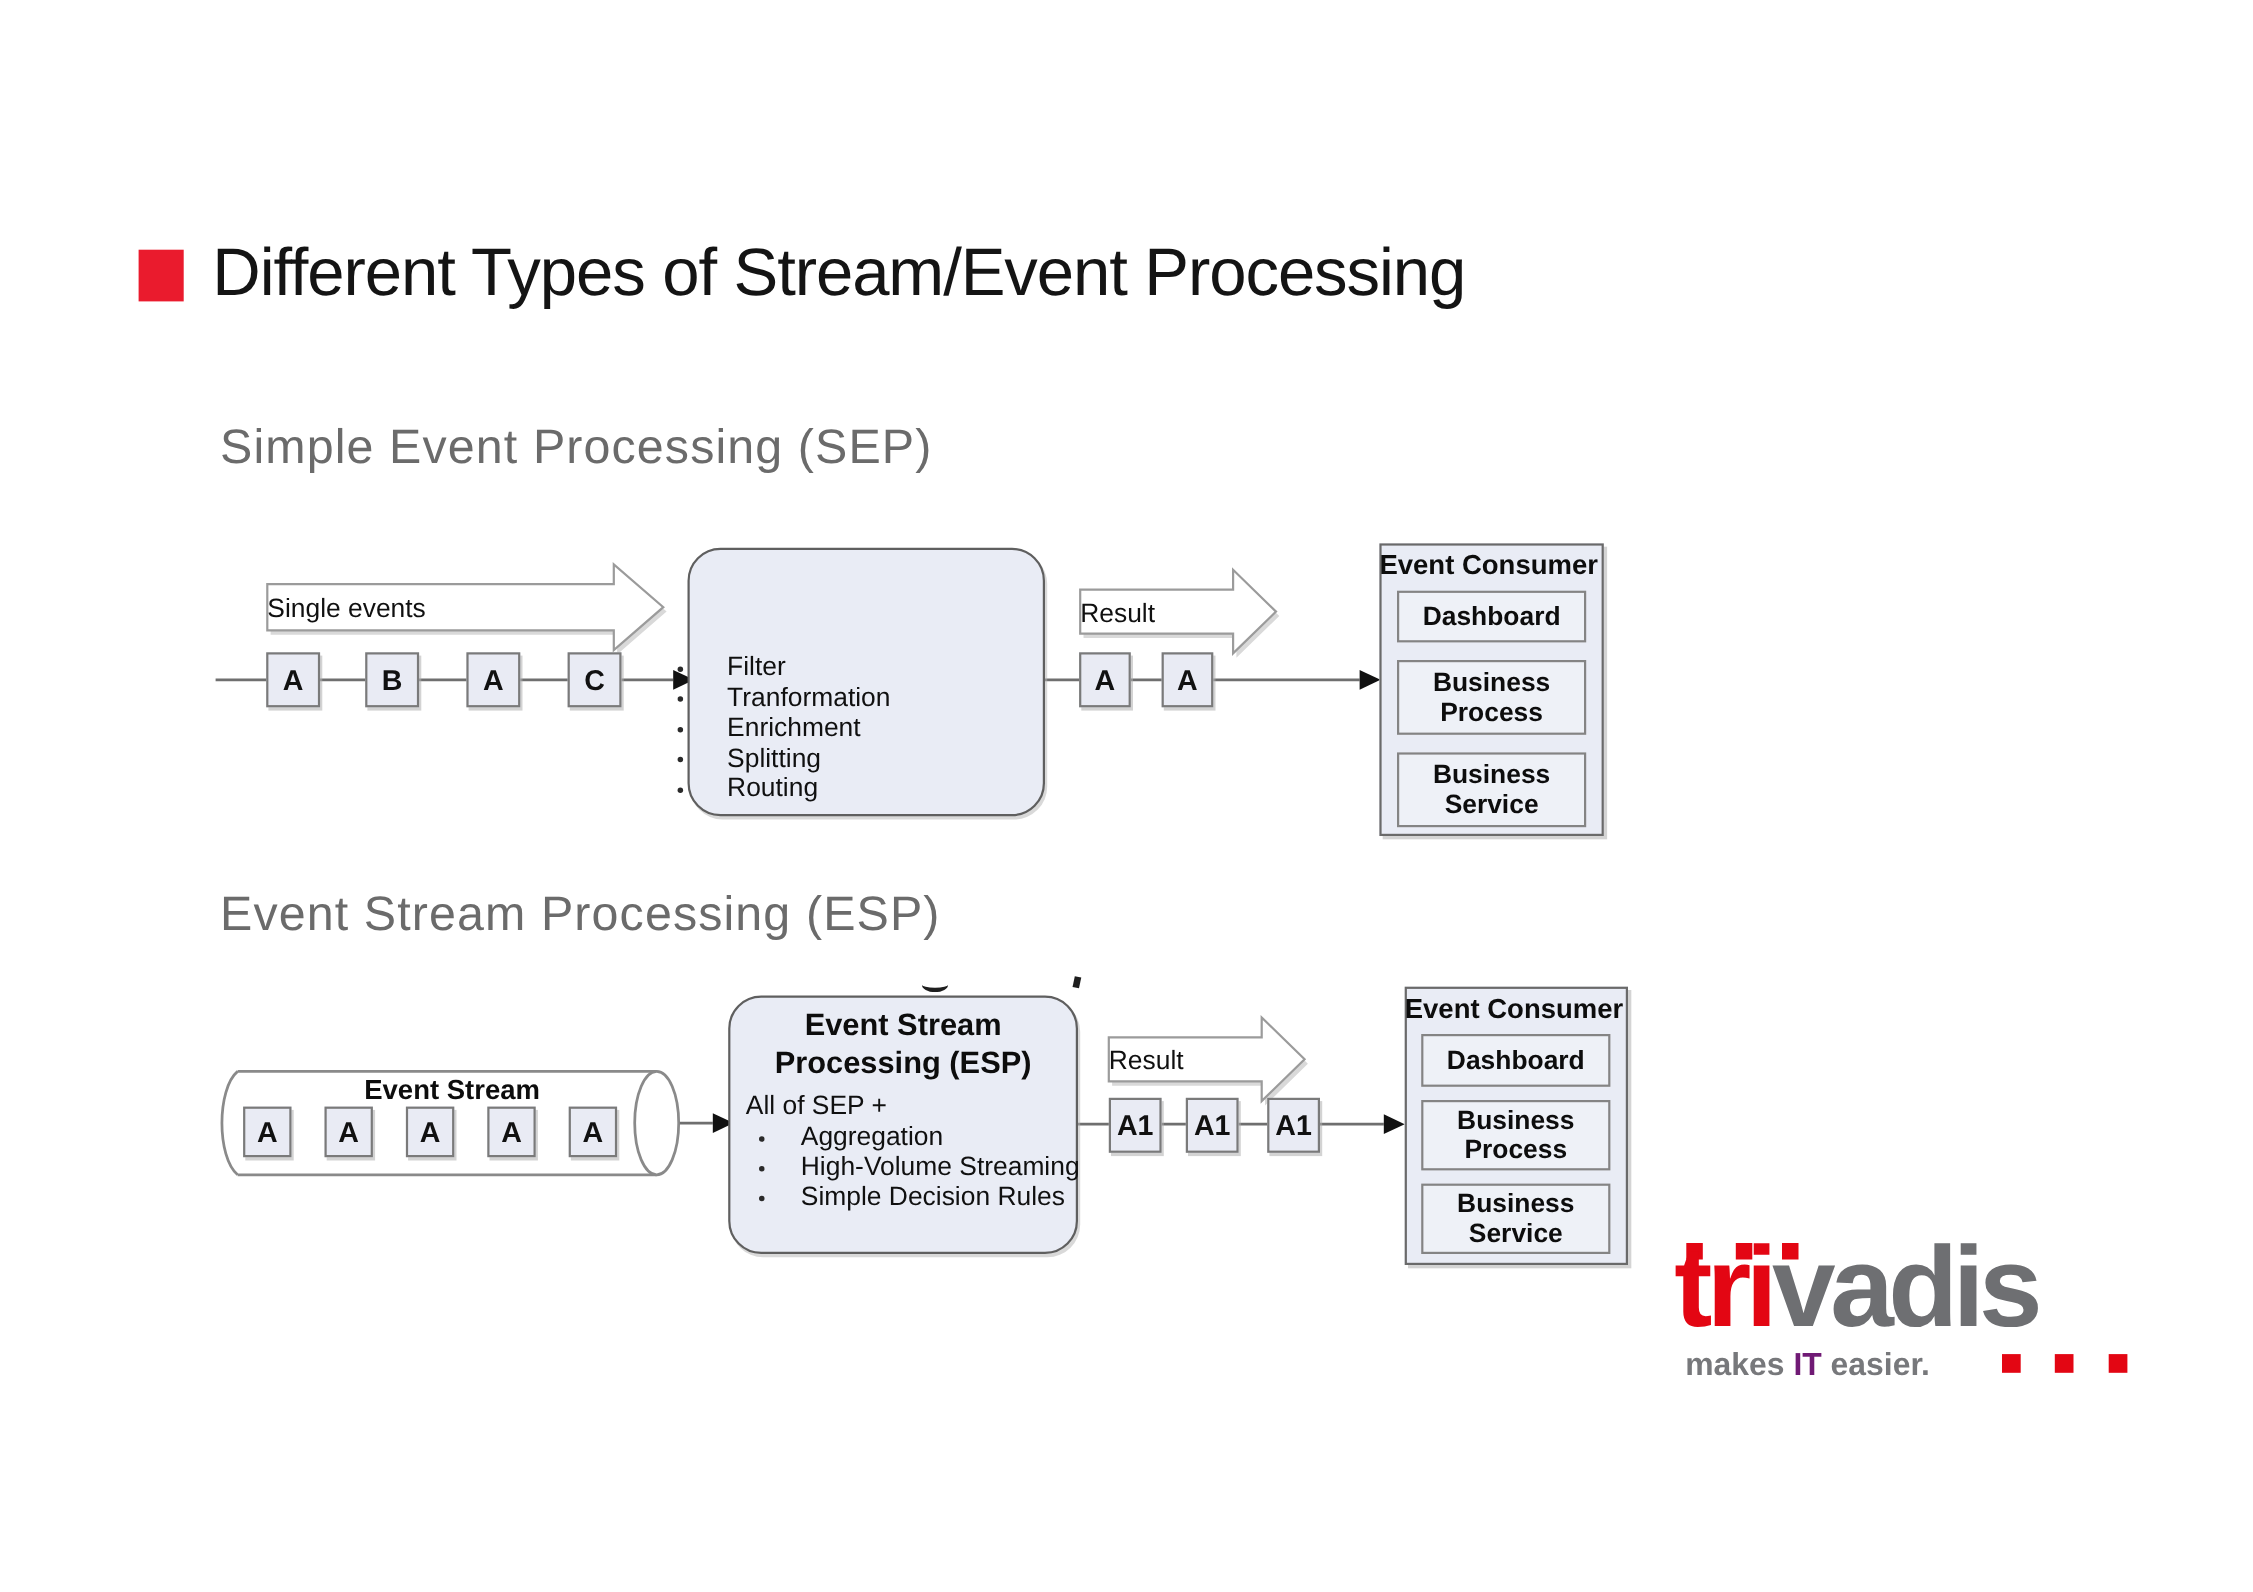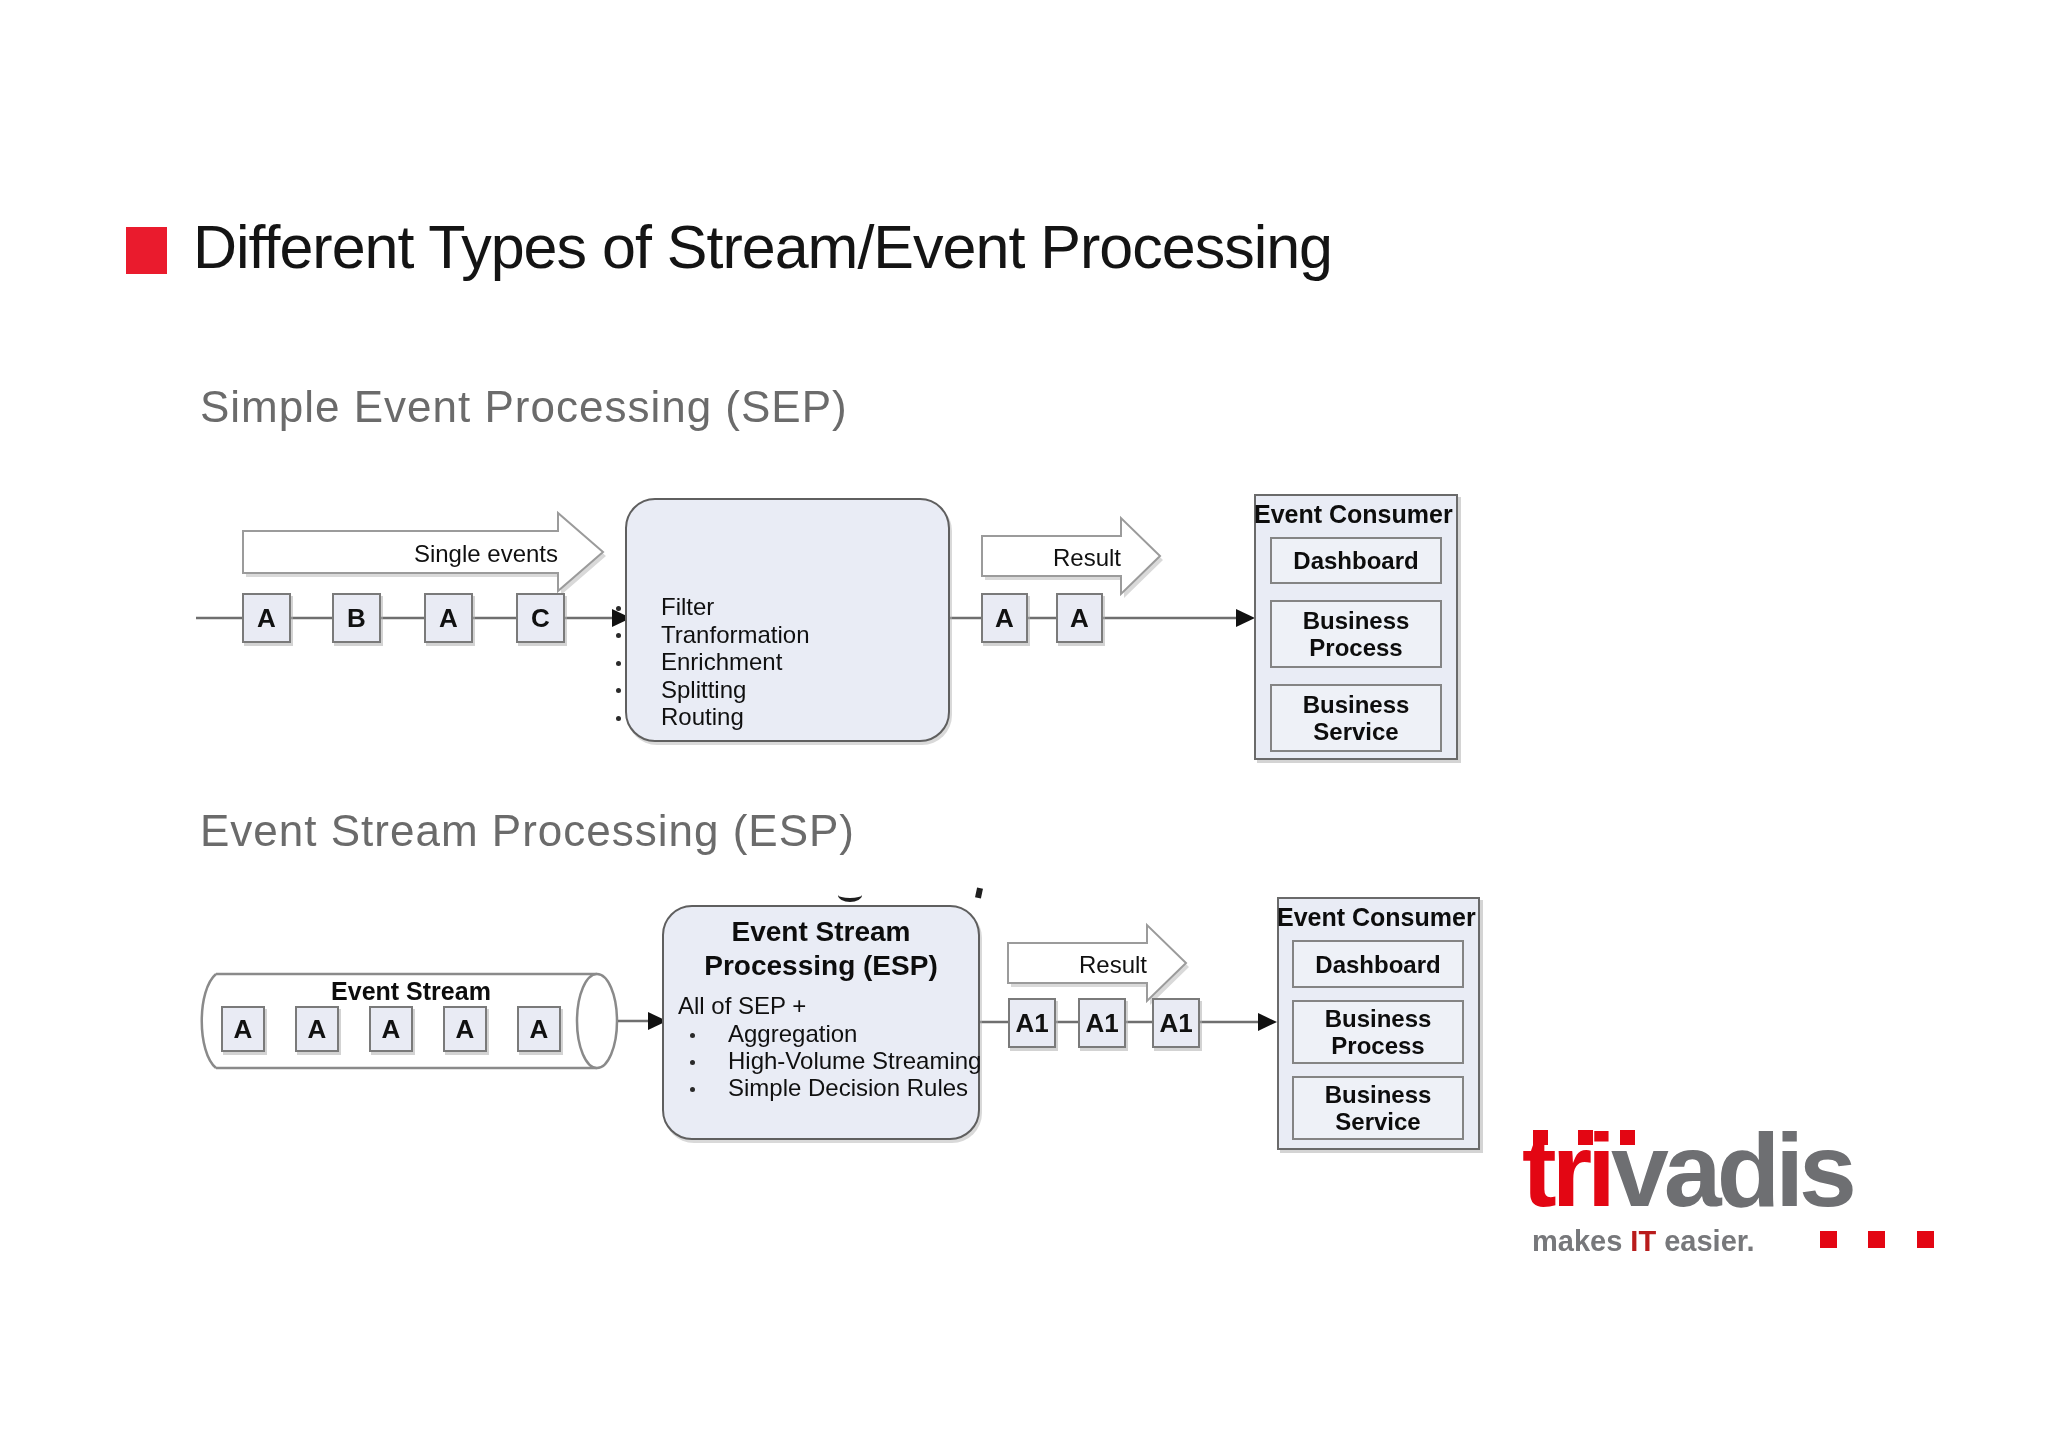--- a/index.html
+++ b/index.html
@@ -29,21 +29,21 @@
     background:#e9ecf5;border:2px solid #5f5f5f;border-radius:30px;box-sizing:border-box;
     box-shadow:2px 3px 0 rgba(180,180,180,.5);
   }
   .pbox-title{font-weight:bold;font-size:28px;line-height:34px;text-align:center;color:#0d0d0d;}
   .bullet-list{display:flex;flex-direction:column;}
   .bullet-row{display:flex;align-items:center;}
   .bullet-dot{width:5px;height:5px;border-radius:50%;background:#2a2a2a;margin-top:2px;flex:0 0 auto;}
   .bullet-text{font-size:24px;line-height:24px;color:#101010;}
   .plain-line{font-size:24px;color:#101010;white-space:nowrap;}
   
-  .arrow-label{font-size:24px;color:#101010;text-align:right;white-space:nowrap;}
+  .arrow-label{font-size:24px;color:#101010;text-align:left;white-space:nowrap;}
   
   .cbox{
     background:#e9ecf5;border:2px solid #6a6a6a;box-sizing:border-box;
     box-shadow:3px 3px 0 rgba(170,170,170,.5);
   }
   .cbox-title{font-weight:bold;font-size:25px;color:#0d0d0d;white-space:nowrap;}
   .ibox{
     background:#eef1f7;border:2px solid #848484;box-sizing:border-box;
     display:flex;align-items:center;justify-content:center;text-align:center;
     font-weight:bold;font-size:24px;line-height:27px;color:#0d0d0d;
@@ -184,20 +184,20 @@
   <div class="abs ibox" style="left:1292px;top:1076px;width:172px;height:64px;padding:0 28px;">Business Service</div>
 
   <div class="abs logo">
     <div class="logo-sq" style="left:13px;top:18px;"></div>
     <div class="logo-sq" style="left:58px;top:18px;"></div>
     <div class="logo-sq" style="left:100px;top:18px;"></div>
     <div class="logo-word">
       <span style="color:#e30613;">tri</span><span style="color:#6e6f72;">vadis</span>
     </div>
     <div class="logo-tagline">
-      <span>makes </span><span style="color:#b91c1c;">IT</span><span> easier.</span>
+      <span>makes </span><span style="color:#701a75;">IT</span><span> easier.</span>
     </div>
     <div class="logo-dot" style="left:300px;"></div>
     <div class="logo-dot" style="left:348px;"></div>
     <div class="logo-dot" style="left:397px;"></div>
   </div>
 
 </div>
 
 </body></html>

